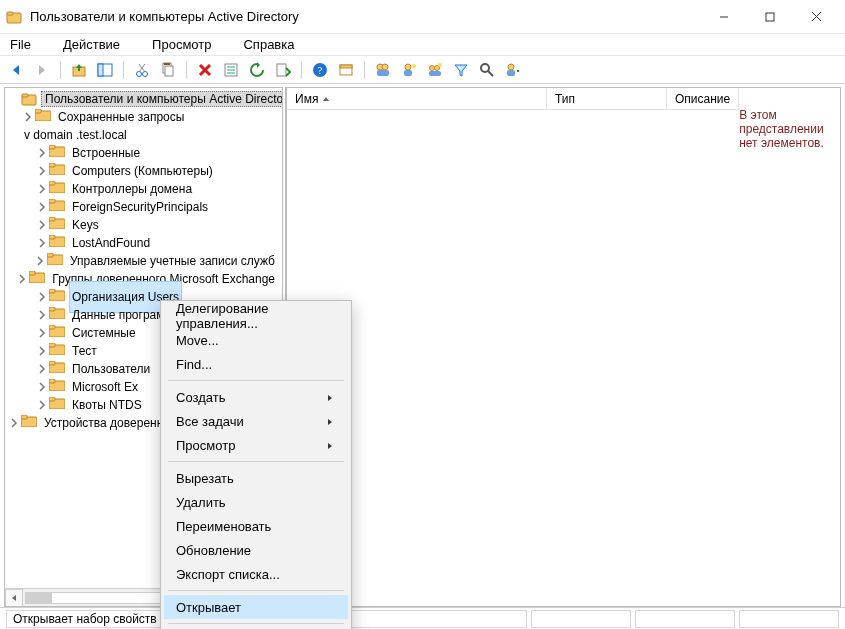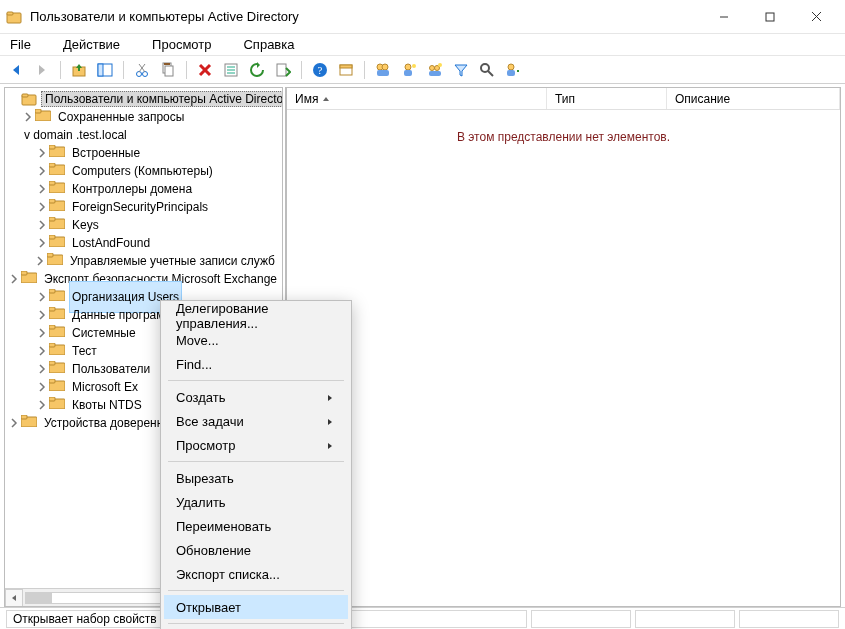--- a/index.html
+++ b/index.html
@@ -114,21 +114,21 @@
 
   .splitter {
     width:4px; background:#fff; border-left:1px solid #bdbdbd; border-right:1px solid #bdbdbd;
     margin-top:2px;
   }
 
   .list-pane {
     flex:1;
     border:1px solid #bdbdbd;
     margin: 2px 4px 0 0;
-    display:flex; flex-direction:column;
+    display:flex; 
     position:relative;
     overflow:hidden;
   }
   .list-header {
     display:flex;
     height:22px;
     border-bottom:1px solid #e0e0e0;
     background:#fff;
     font-size:12px;
   }
@@ -504,21 +504,21 @@
             <span class="indent" style="width:28px"></span>
             <span class="tree-exp">
               <svg width="10" height="10">
                 <path d="M3 1 L7 5 L3 9" fill="none" stroke="#777" stroke-width="1.5"></path>
               </svg>
             </span>
             <span class="tree-ico"><svg class="folder" viewBox="0 0 16 12">
                 <rect x="0" y="2" width="16" height="10" rx="1" fill="#f6c667" stroke="#b8892e"></rect>
                 <rect x="0" y="0" width="6" height="4" rx="1" fill="#f6c667" stroke="#b8892e"></rect>
               </svg></span>
-            <span class="tree-label">Экспорт безопасности Microsoft Exchange</span>
+            <span class="tree-label">Группы доверенного Microsoft Exchange</span>
           </div>
           <div class="tree-row selected">
             <span class="indent" style="width:28px"></span>
             <span class="tree-exp">
               <svg width="10" height="10">
                 <path d="M3 1 L7 5 L3 9" fill="none" stroke="#777" stroke-width="1.5"></path>
               </svg>
             </span>
             <span class="tree-ico"><svg class="folder" viewBox="0 0 16 12">
                 <rect x="0" y="2" width="16" height="10" rx="1" fill="#f6c667" stroke="#b8892e"></rect>

